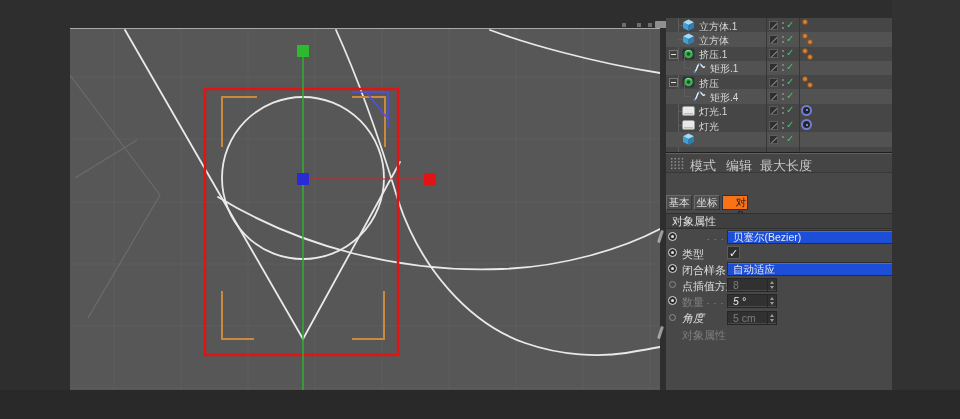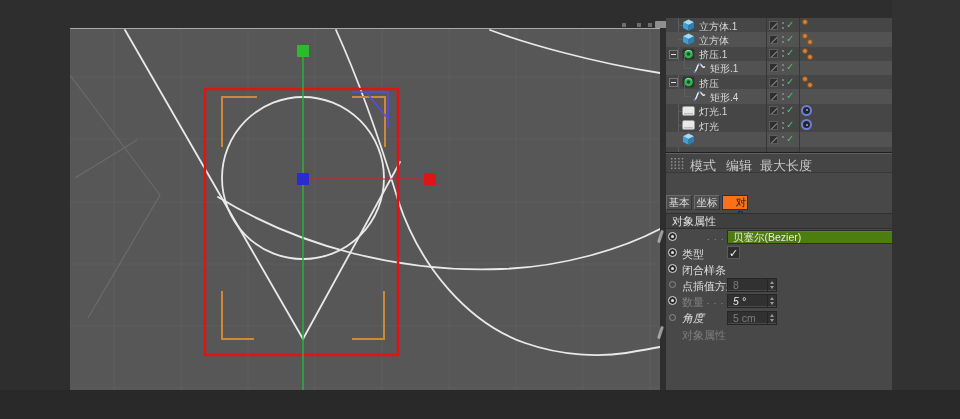--- a/index.html
+++ b/index.html
@@ -56,21 +56,21 @@
               font-size:11px;color:#e2e2e2;line-height:15px;padding-left:6px;}
   .am-rows{position:absolute;left:0;top:75px;width:226px;}
   .am-row{position:absolute;left:0;width:226px;height:16px;}
   .radio{position:absolute;left:2px;top:3px;width:9px;height:9px;border-radius:50%;
          border:1.5px solid #dedede;background:#2c2c2c;}
   .radio i{position:absolute;left:2px;top:2px;width:3px;height:3px;border-radius:50%;background:#dedede;}
   .radio.dim{width:7px;height:7px;border:1px solid #8b8b8b;background:none;top:4px;left:3px;}
   .am-label{position:absolute;left:16px;top:2px;font-size:11px;color:#dfdfdf;white-space:nowrap;margin-top:16px;}
   .am-label.dim{color:#7f7f7f;}
   .am-leader{position:absolute;top:3px;font-size:9px;color:#989898;letter-spacing:1px;white-space:nowrap;}
-  .ctl-drop{position:absolute;left:61px;top:1px;width:171px;height:14px;background:#4d7c0f;
+  .ctl-drop{position:absolute;left:61px;top:1px;width:171px;height:14px;background:#1d4ed8;
             border:1px solid #2c2c2c;box-shadow:inset 0 1px 0 #6e6e6e;font-size:10.5px;color:#e8e8e8;
             line-height:12px;padding-left:5px;}
   .ctl-num{position:absolute;left:61px;top:1px;width:50px;height:14px;background:#313131;
            border:1px solid #262626;box-shadow:inset 0 -1px 0 #4a4a4a;font-size:10.5px;color:#ececec;
            line-height:12px;padding-left:5px;}
   .ctl-num.dim{color:#7d7d7d;}
   .stepper{position:absolute;right:0;top:0;width:9px;height:12px;border-left:1px solid #262626;}
   .stepper u{position:absolute;left:2px;width:0;height:0;border-left:2.5px solid transparent;border-right:2.5px solid transparent;}
   .stepper u.up{top:2px;border-bottom:3px solid #9a9a9a;}
   .stepper u.dn{bottom:2px;border-top:3px solid #9a9a9a;}
@@ -360,20 +360,21 @@
           </span>
           <span class="am-label">闭合样条</span>
           <span class="am-leader" style="left: 63px;">. .</span>
           <div class="ctl-check">✓</div>
         </div>
         <div class="am-row" style="top: 32px;">
           <span class="radio">
             <i></i>
           </span>
           <span class="am-label">点插值方式</span>
+          <div class="ctl-drop">自动适应</div>
         </div>
         <div class="am-row" style="top: 48px;">
           <span class="radio dim"></span>
           <span class="am-label dim">数量</span>
           <span class="am-leader" style="left: 41px;">. . . . .</span>
           <div class="ctl-num dim">8<span class="stepper">
               <u class="up"></u>
               <u class="dn"></u>
             </span></div>
         </div>

